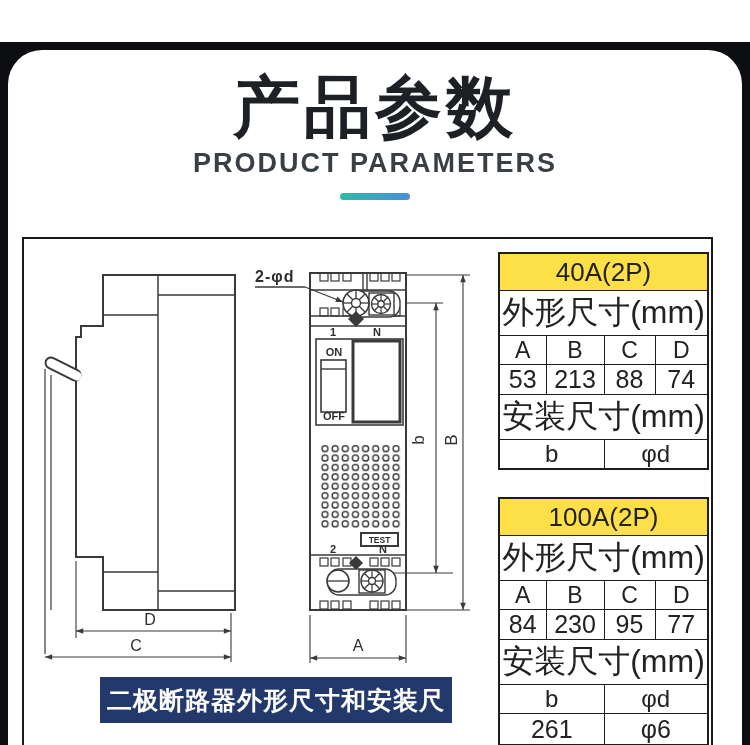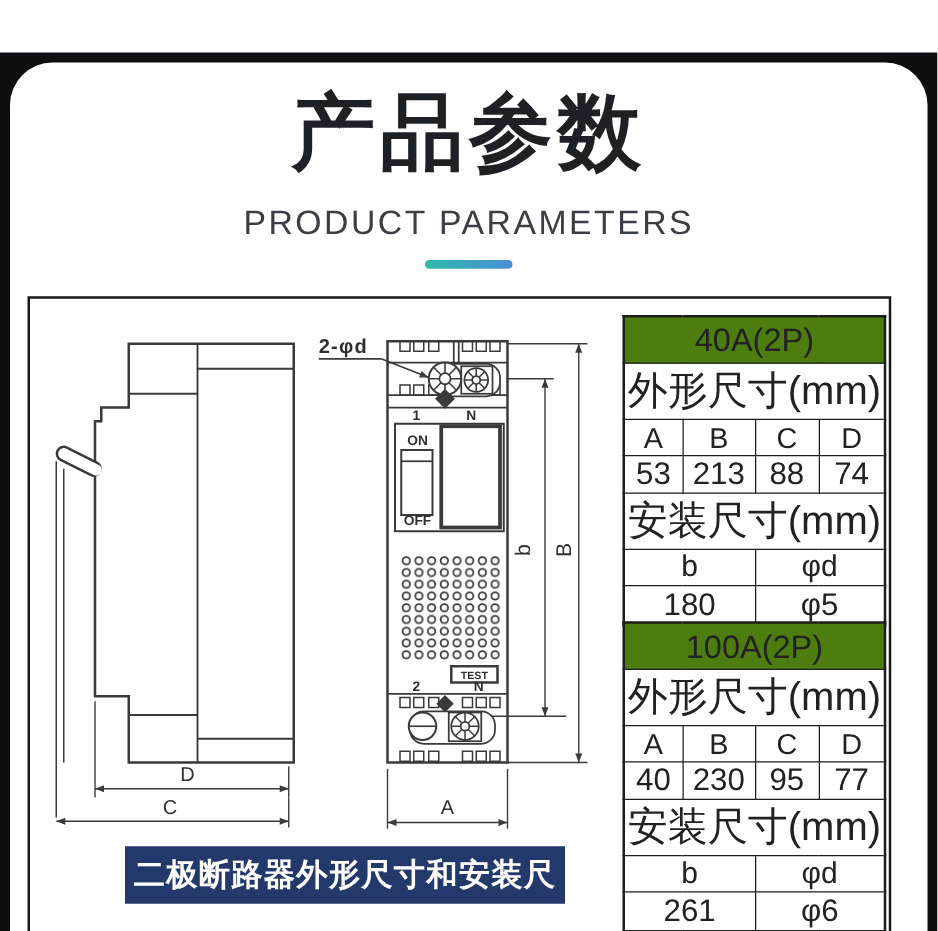--- a/index.html
+++ b/index.html
@@ -12,42 +12,42 @@
   .card{
     position:absolute;left:8px;top:50px;width:734px;height:695px;
     background:#ffffff;border-radius:34px 34px 0 0;overflow:hidden;
   }
   .title-block{position:absolute;left:0;top:0;width:734px;text-align:center;}
   .main-title{
     margin:0;padding-top:22px;font-size:67px;line-height:1.05;font-weight:800;
     color:#1d2125;letter-spacing:4px;
   }
   .sub-title{
-    margin-top:21px;font-size:27px;font-weight:400;color:#3a3f45;letter-spacing:2px;
+    margin-top:6px;font-size:27px;font-weight:700;color:#3a3f45;letter-spacing:2px;
   }
   .accent-bar{
     margin:14px auto 0 auto;width:70px;height:7px;border-radius:4px;
     background:linear-gradient(90deg,#2fb9a9,#4a8fd9);
   }
   .content-box{
     position:absolute;left:14px;top:187px;width:687px;height:600px;
     border:2px solid #17191c;background:#fff;
   }
   svg{position:absolute;overflow:visible;}
   svg text{fill:#2e2e2e;font-family:"Liberation Sans","DejaVu Sans",sans-serif;}
   .side-svg{left:4px;top:10px;}
   .front-svg{left:229px;top:9px;}
   .spec-table{
     position:absolute;left:474px;width:209px;border-collapse:collapse;table-layout:fixed;
     border:2.5px solid #1d1d1d;color:#222;
   }
   .spec-table.t40{top:13px;}
   .spec-table.t100{top:258px;border-radius:26px;}
   .spec-table td{border:1.6px solid #1d1d1d;text-align:center;padding:0;}
-  .spec-table .t-title{height:36px;background:#4d7c0f;font-size:26px;}
+  .spec-table .t-title{height:36px;background:#fde047;font-size:26px;}
   .spec-table .t-sec{height:35px;font-size:32px;}
   .spec-table .t-col{height:28px;font-size:23px;}
   .spec-table .t-val{height:29px;font-size:25px;margin-top:36px;}
   .spec-table .t-col2{height:27px;font-size:24px;}
   .spec-table .t-val2{height:30px;font-size:25px;}
   .caption-label{
     position:absolute;left:76px;top:438px;width:352px;height:46px;
     background:#24396b;color:#ffffff;font-size:25px;font-weight:bold;
     text-align:center;line-height:46px;letter-spacing:1px;
   }
@@ -261,24 +261,20 @@
         <td class="t-val">88</td>
         <td class="t-val">74</td>
       </tr>
       <tr>
             <td colspan="4" class="t-sec">安装尺寸(mm)</td>
           </tr>
       <tr>
         <td colspan="2" class="t-col2">b</td>
         <td colspan="2" class="t-col2">φd</td>
       </tr>
-      <tr>
-        <td colspan="2" class="t-val2">180</td>
-        <td colspan="2" class="t-val2">φ5</td>
-      </tr>
     </tbody>
       </table>
 
     <table class="spec-table t100">
       <colgroup>
           <col style="width:47px">
           <col style="width:58px">
           <col style="width:51px">
           <col style="width:53px">
         </colgroup>
@@ -289,21 +285,21 @@
       <tr>
             <td colspan="4" class="t-sec">外形尺寸(mm)</td>
           </tr>
       <tr>
         <td class="t-col">A</td>
         <td class="t-col">B</td>
         <td class="t-col">C</td>
         <td class="t-col">D</td>
       </tr>
       <tr>
-        <td class="t-val">40</td>
+        <td class="t-val">84</td>
         <td class="t-val">230</td>
         <td class="t-val">95</td>
         <td class="t-val">77</td>
       </tr>
       <tr>
             <td colspan="4" class="t-sec">安装尺寸(mm)</td>
           </tr>
       <tr>
         <td colspan="2" class="t-col2">b</td>
         <td colspan="2" class="t-col2">φd</td>

